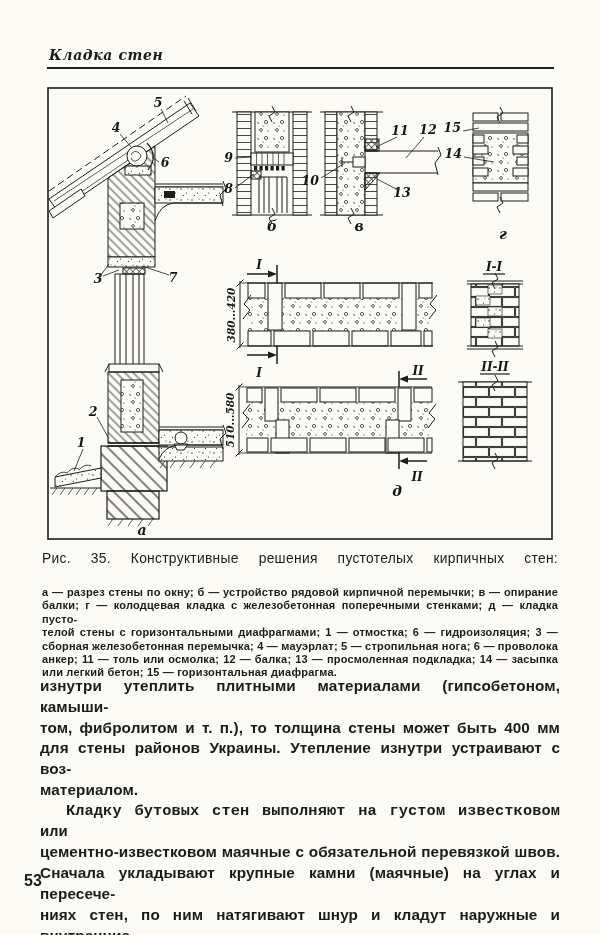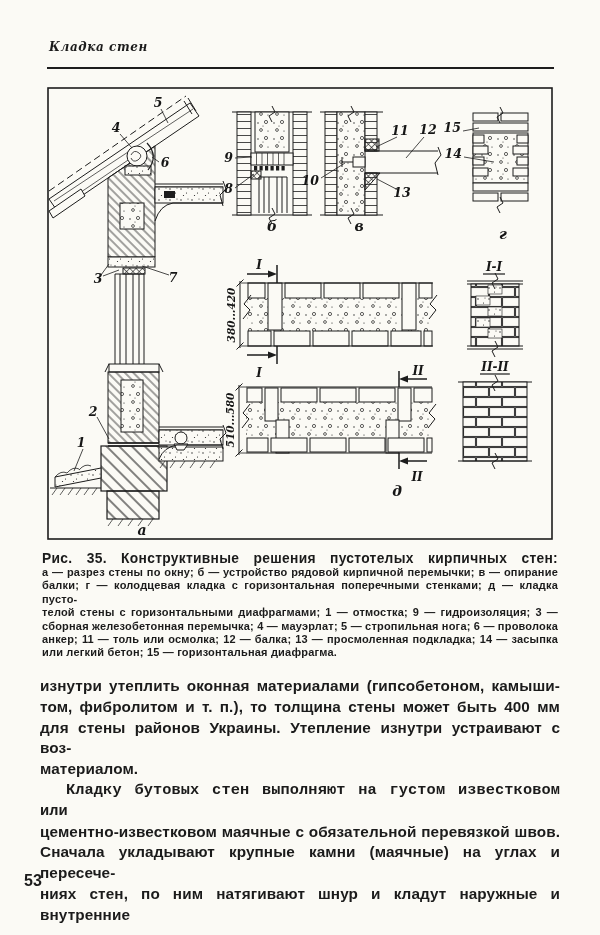--- a/index.html
+++ b/index.html
@@ -1,22 +1,22 @@
 <!DOCTYPE html>
 <html><head>
 <meta charset="utf-8">
 <style>
   html,body{margin:0;padding:0;}
   body{width:600px;height:935px;background:#fbfaf5;overflow:hidden;}
   .page{position:relative;width:600px;height:935px;font-family:"Liberation Sans",sans-serif;color:#1b1b1b;}
-  .running-header{position:absolute;left:49px;top:40px;font-family:"DejaVu Serif",serif;font-style:italic;font-weight:600;font-size:12px;letter-spacing:.6px;}
+  .running-header{position:absolute;left:49px;top:47px;font-family:"DejaVu Serif",serif;font-style:italic;font-weight:600;font-size:14px;letter-spacing:.6px;}
   .header-rule{position:absolute;left:47px;top:67px;width:507px;height:2px;background:#1d1d1d;}
   .figure-wrap{position:absolute;left:47px;top:87px;width:506px;height:453px;}
   .caption{position:absolute;left:42px;top:551px;width:516px;}
-  .caption-title{font-size:13.8px;font-weight:700;letter-spacing:.3px;text-align:justify;text-align-last:justify;margin-bottom:0;}
+  .caption-title{font-size:13.8px;font-weight:400;letter-spacing:.3px;text-align:justify;text-align-last:justify;margin-bottom:20px;}
   .caption-line{font-size:11px;font-weight:700;line-height:13.4px;letter-spacing:.2px;text-align:justify;text-align-last:justify;}
   .caption-line.last{text-align-last:left;}
   .body-text{position:absolute;left:40px;top:676px;width:520px;font-size:15.3px;font-weight:700;line-height:20.8px;letter-spacing:.1px;}
   .bline{text-align:justify;text-align-last:justify;white-space:normal;}
   .bline.left{text-align-last:left;}
   .bline.indent{text-indent:26px;font-family:Liberation Mono, monospace;}
   .page-number{position:absolute;left:24px;top:872px;width:517px;text-align:left;font-size:16px;font-weight:700;}
   svg text{font-family:"DejaVu Serif",serif;font-style:italic;font-weight:bold;fill:#161616;}
   .flabel{font-size:12.5px;}
   .fletter{font-size:14px;}
@@ -352,29 +352,29 @@
         <polyline points="448,288 451,294 445,298 448,304"></polyline>
         <polyline points="448,366 451,372 445,376 448,382"></polyline>
       </g>
       <text class="fsec" x="448" y="284" text-anchor="middle">II-II</text>
     </svg>
   </div>
 
   <div class="caption">
     <div class="caption-title">Рис. 35. Конструктивные решения пустотелых кирпичных стен:</div>
     <div class="caption-line">а — разрез стены по окну; б — устройство рядовой кирпичной перемычки; в — опирание</div>
-    <div class="caption-line">балки; г — колодцевая кладка с горизонтальная поперечными стенками; д — кладка пусто-</div>
-    <div class="caption-line">телой стены с горизонтальными диафрагмами; 1 — отмостка; 9 — гидроизоляция; 3 —</div>
+    <div class="caption-line">балки; г — колодцевая кладка с железобетонная поперечными стенками; д — кладка пусто-</div>
+    <div class="caption-line">телой стены с горизонтальными диафрагмами; 1 — отмостка; 6 — гидроизоляция; 3 —</div>
     <div class="caption-line">сборная железобетонная перемычка; 4 — мауэрлат; 5 — стропильная нога; 6 — проволока</div>
     <div class="caption-line">анкер; 11 — толь или осмолка; 12 — балка; 13 — просмоленная подкладка; 14 — засыпка</div>
     <div class="caption-line last">или легкий бетон; 15 — горизонтальная диафрагма.</div>
   </div>
 
   <div class="body-text">
-    <div class="bline">изнутри утеплить оконная материалами (гипсобетоном, камыши-</div>
+    <div class="bline">изнутри утеплить плитными материалами (гипсобетоном, камыши-</div>
     <div class="bline">том, фибролитом и т. п.), то толщина стены может быть 400 мм</div>
     <div class="bline">для стены районов Украины. Утепление изнутри устраивают с воз-</div>
     <div class="bline left">материалом.</div>
     <div class="bline indent">Кладку бутовых стен выполняют на густом известковом или</div>
     <div class="bline">цементно-известковом маячные с обязательной перевязкой швов.</div>
     <div class="bline">Сначала укладывают крупные камни (маячные) на углах и пересече-</div>
     <div class="bline">ниях стен, по ним натягивают шнур и кладут наружные и внутренние</div>
 
   </div>
 

